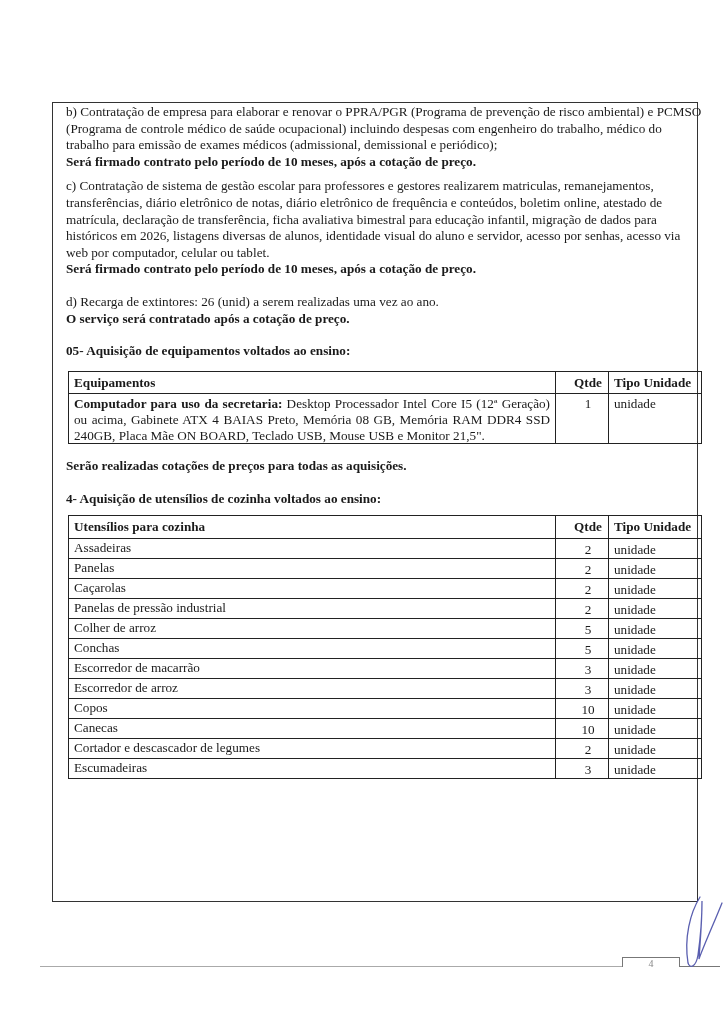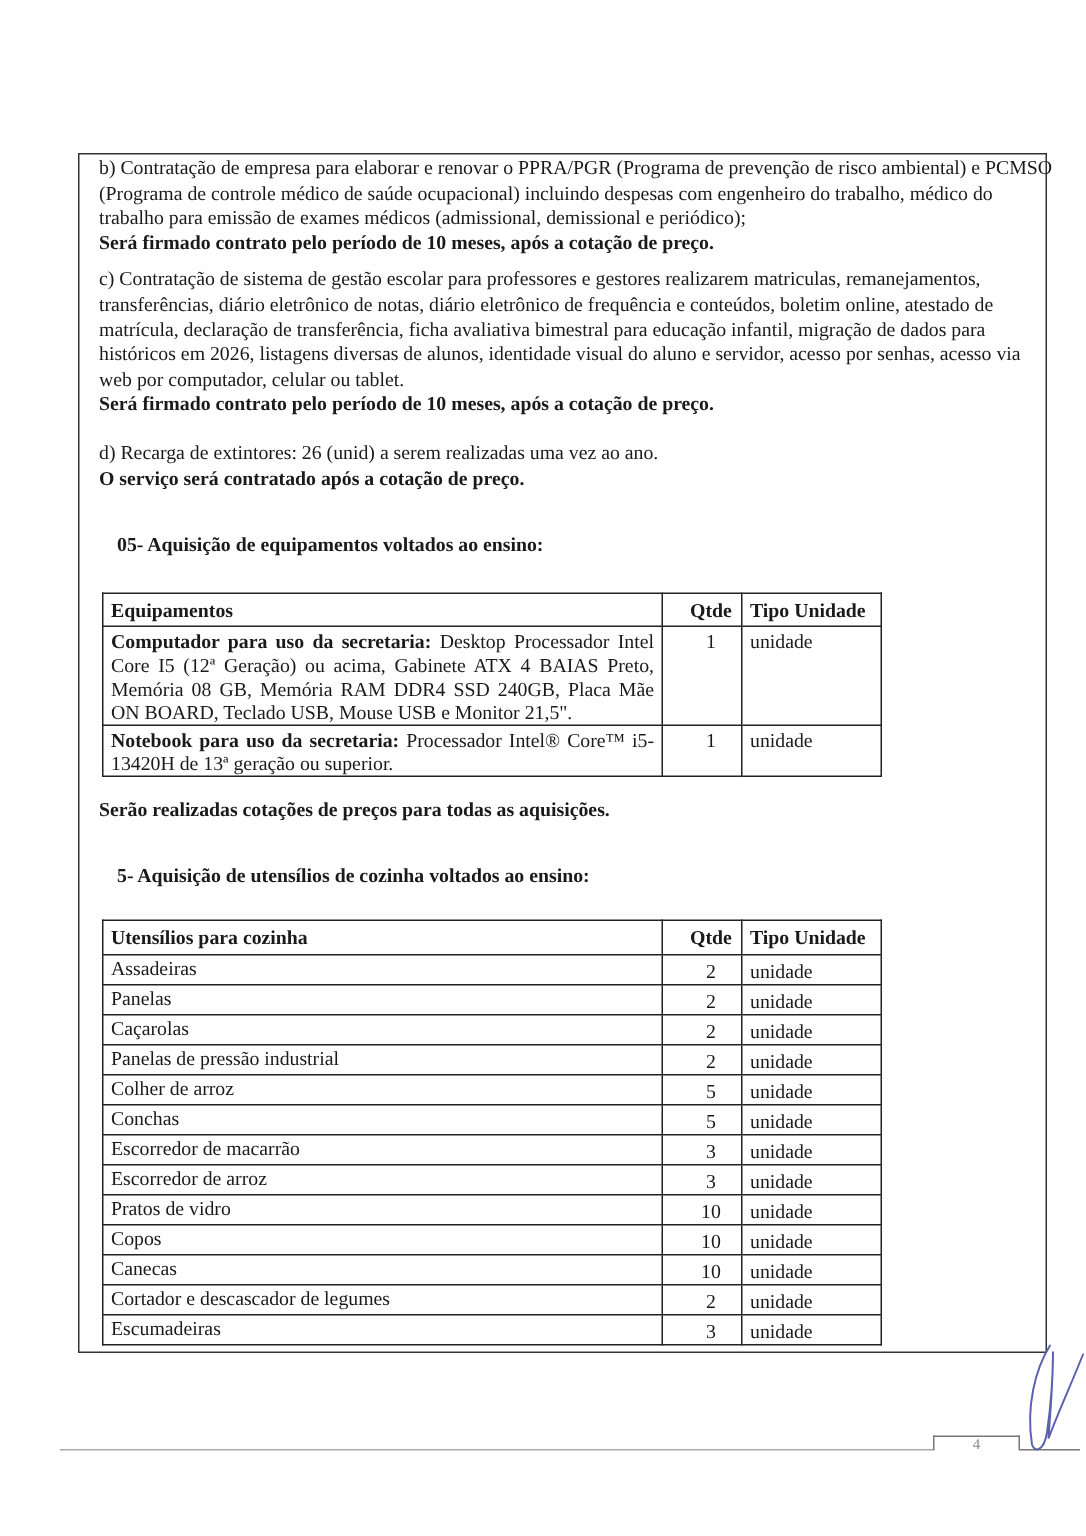--- a/index.html
+++ b/index.html
@@ -6,22 +6,22 @@
     body { width: 724px; height: 1024px; position: relative; overflow: hidden;
       font-family: "Liberation Serif", "DejaVu Serif", serif; color: #1a1a1a; }
     .page-frame { position: absolute; left: 52px; top: 102px; width: 646px; height: 800px;
       border-left: 1.3px solid #333; border-right: 1.3px solid #333; border-top: 1.3px solid #333;
       border-bottom: 1.3px solid #333; box-sizing: border-box; }
     .content { position: absolute; left: 66px; top: 104px; width: 636px; font-size: 13.2px; line-height: 16.6px; }
     .para { margin: 0; }
     .bold { font-weight: bold; }
     .gap-sm { height: 8px; }
     .gap-md { height: 16px; }
-    .heading { font-weight: bold; margin: 12px; }
-    table.grid { border-collapse: collapse; width: 520px; margin-left: 2px; }
+    .heading { font-weight: bold; margin: 0; }
+    table.grid { border-collapse: collapse; width: 634px; margin-left: 2px; }
     table.grid td, table.grid th { border: 1.2px solid #222; padding: 1px 5px; vertical-align: top; font-size: 13.2px; line-height: 15.6px; }
     table.grid th { font-weight: bold; text-align: left; padding-top: 3px; padding-bottom: 3px; }
     table.grid th.q, table.grid td.q { text-align: center; width: 36px; padding-left: 14px; padding-right: 2px; }
     table.grid th.u, table.grid td.u { width: 82px; text-align: left; font-family: Liberation Serif, serif; }
     table.equip td.desc { text-align: justify; padding-top: 2px; padding-bottom: 0; }
     table.equip td.q, table.equip td.u { padding-top: 2px; }
     table.kitchen td { padding-top: 1px; padding-bottom: 0px; height: 16px; }
     table.kitchen td.u { padding-top: 3px; padding-bottom: 0; line-height: 15px; }
     table.kitchen td.q { padding-top: 3px; }
     .footer-line { position: absolute; top: 966px; left: 0; width: 724px; height: 0; }
@@ -58,32 +58,27 @@
         <th class="q">Qtde</th>
         <th class="u">Tipo Unidade</th>
       </tr>
     </thead>
     <tbody id="equip-body">
         <tr>
           <td class="desc"><b>Computador para uso da secretaria:</b><span> Desktop Processador Intel Core I5 (12ª Geração) ou acima, Gabinete ATX 4 BAIAS Preto, Memória 08 GB, Memória RAM DDR4 SSD 240GB, Placa Mãe ON BOARD, Teclado USB, Mouse USB e Monitor 21,5".</span></td>
           <td class="q">1</td>
           <td class="u">unidade</td>
         </tr>
-        <tr>
-          <td class="desc"><b>Notebook para uso da secretaria:</b><span> Processador Intel® Core™ i5-13420H de 13ª geração ou superior.</span></td>
-          <td class="q">1</td>
-          <td class="u">unidade</td>
-        </tr>
       </tbody>
   </table>
 
   <div style="height:14px"></div>
   <p class="para bold">Serão realizadas cotações de preços para todas as aquisições.</p>
   <div class="gap-md"></div>
-  <p class="heading">5- Aquisição de utensílios de cozinha voltados ao ensino:</p>
+  <p class="heading">4- Aquisição de utensílios de cozinha voltados ao ensino:</p>
   <div style="height:8px"></div>
 
   <table class="grid kitchen">
     <thead>
       <tr>
         <th>Utensílios para cozinha</th>
         <th class="q">Qtde</th>
         <th class="u">Tipo Unidade</th>
       </tr>
     </thead>
@@ -122,25 +117,20 @@
           <td>Escorredor de macarrão</td>
           <td class="q">3</td>
           <td class="u">unidade</td>
         </tr>
         <tr>
           <td>Escorredor de arroz</td>
           <td class="q">3</td>
           <td class="u">unidade</td>
         </tr>
         <tr>
-          <td>Pratos de vidro</td>
-          <td class="q">10</td>
-          <td class="u">unidade</td>
-        </tr>
-        <tr>
           <td>Copos</td>
           <td class="q">10</td>
           <td class="u">unidade</td>
         </tr>
         <tr>
           <td>Canecas</td>
           <td class="q">10</td>
           <td class="u">unidade</td>
         </tr>
         <tr>

